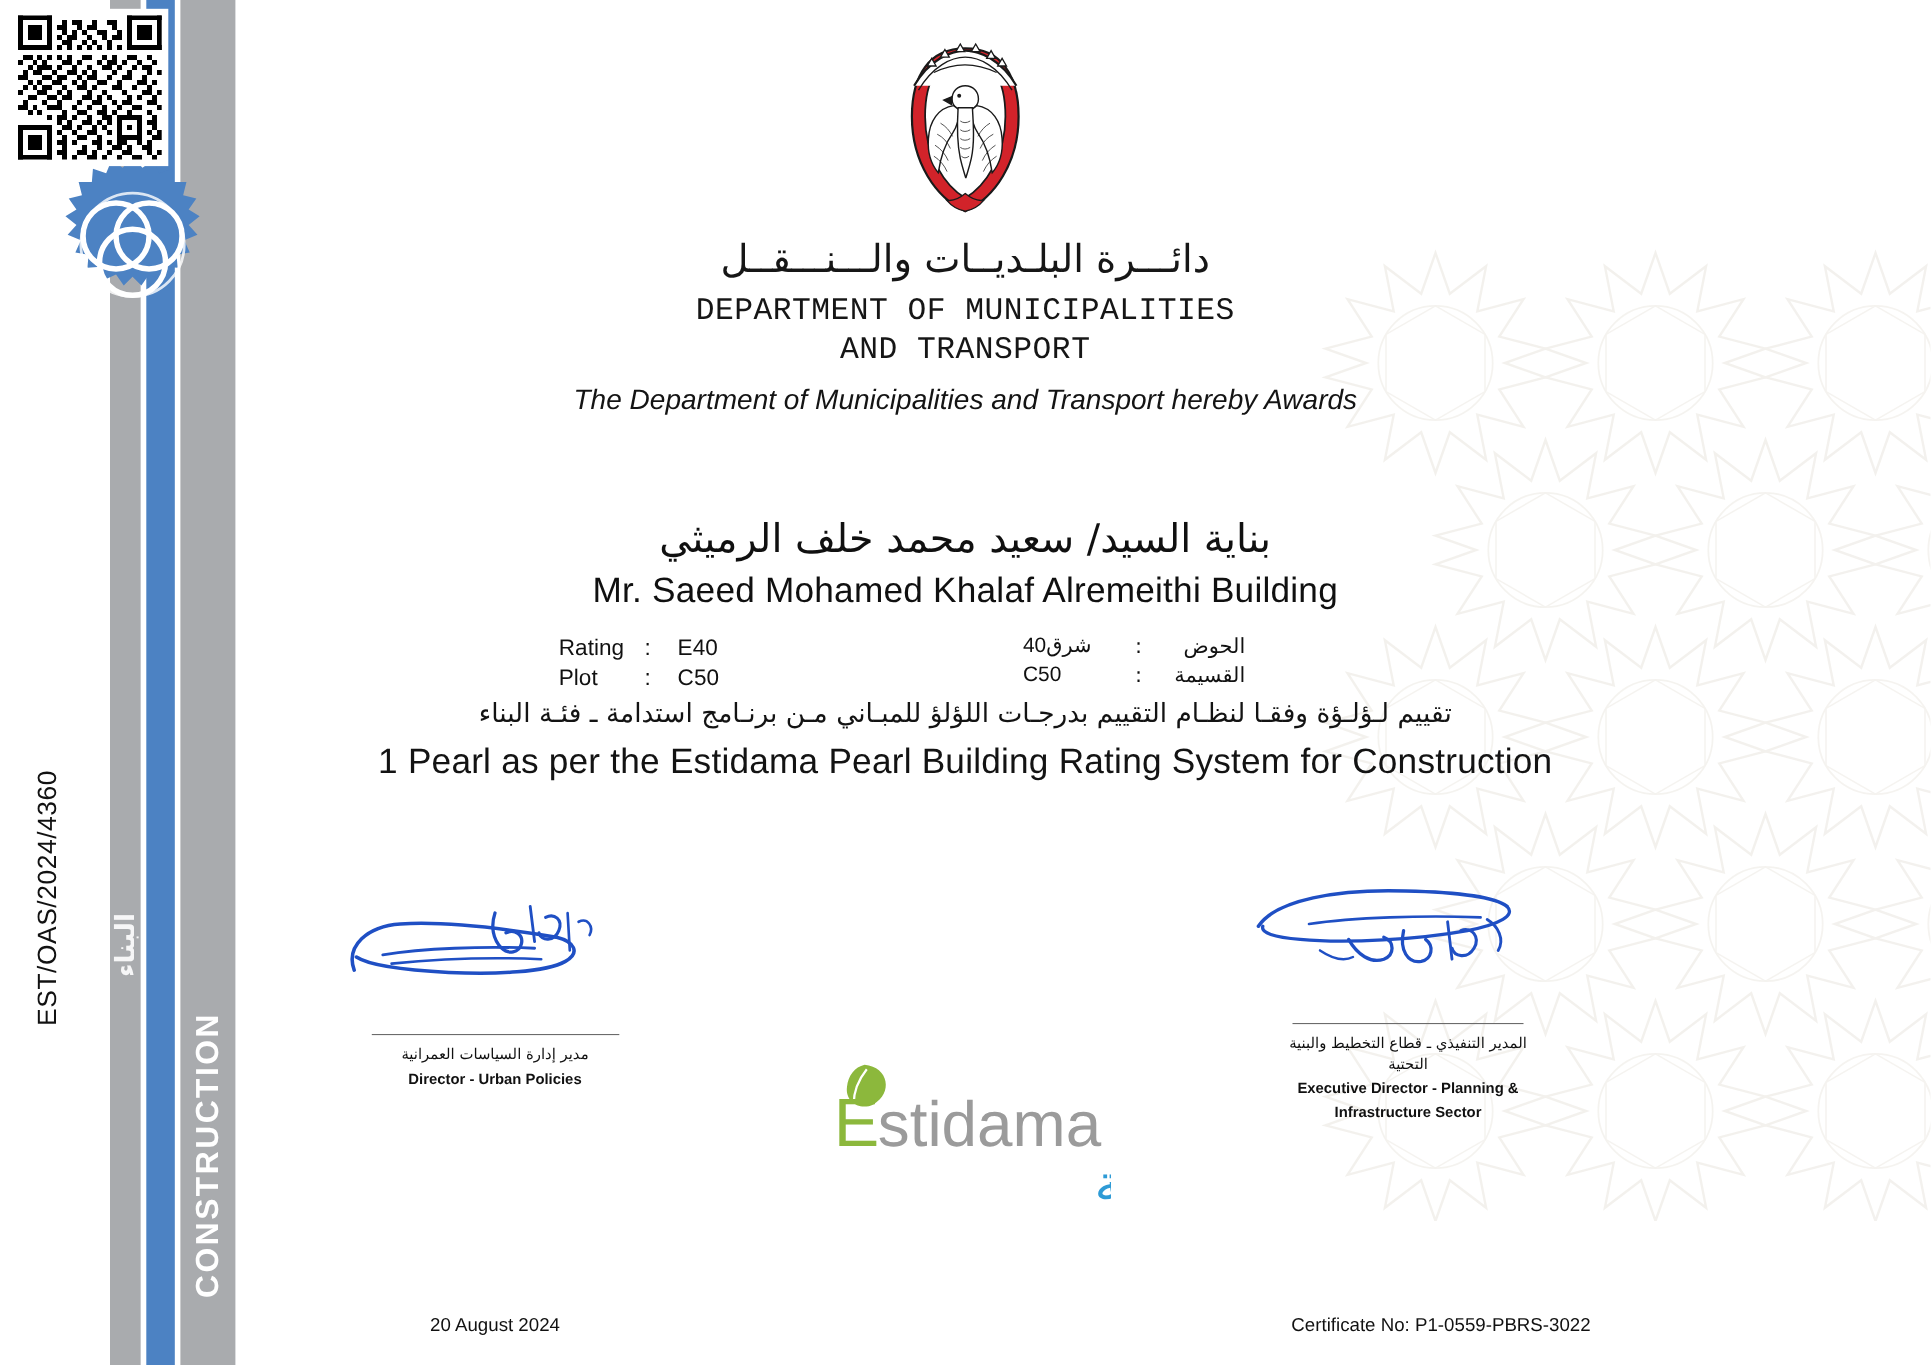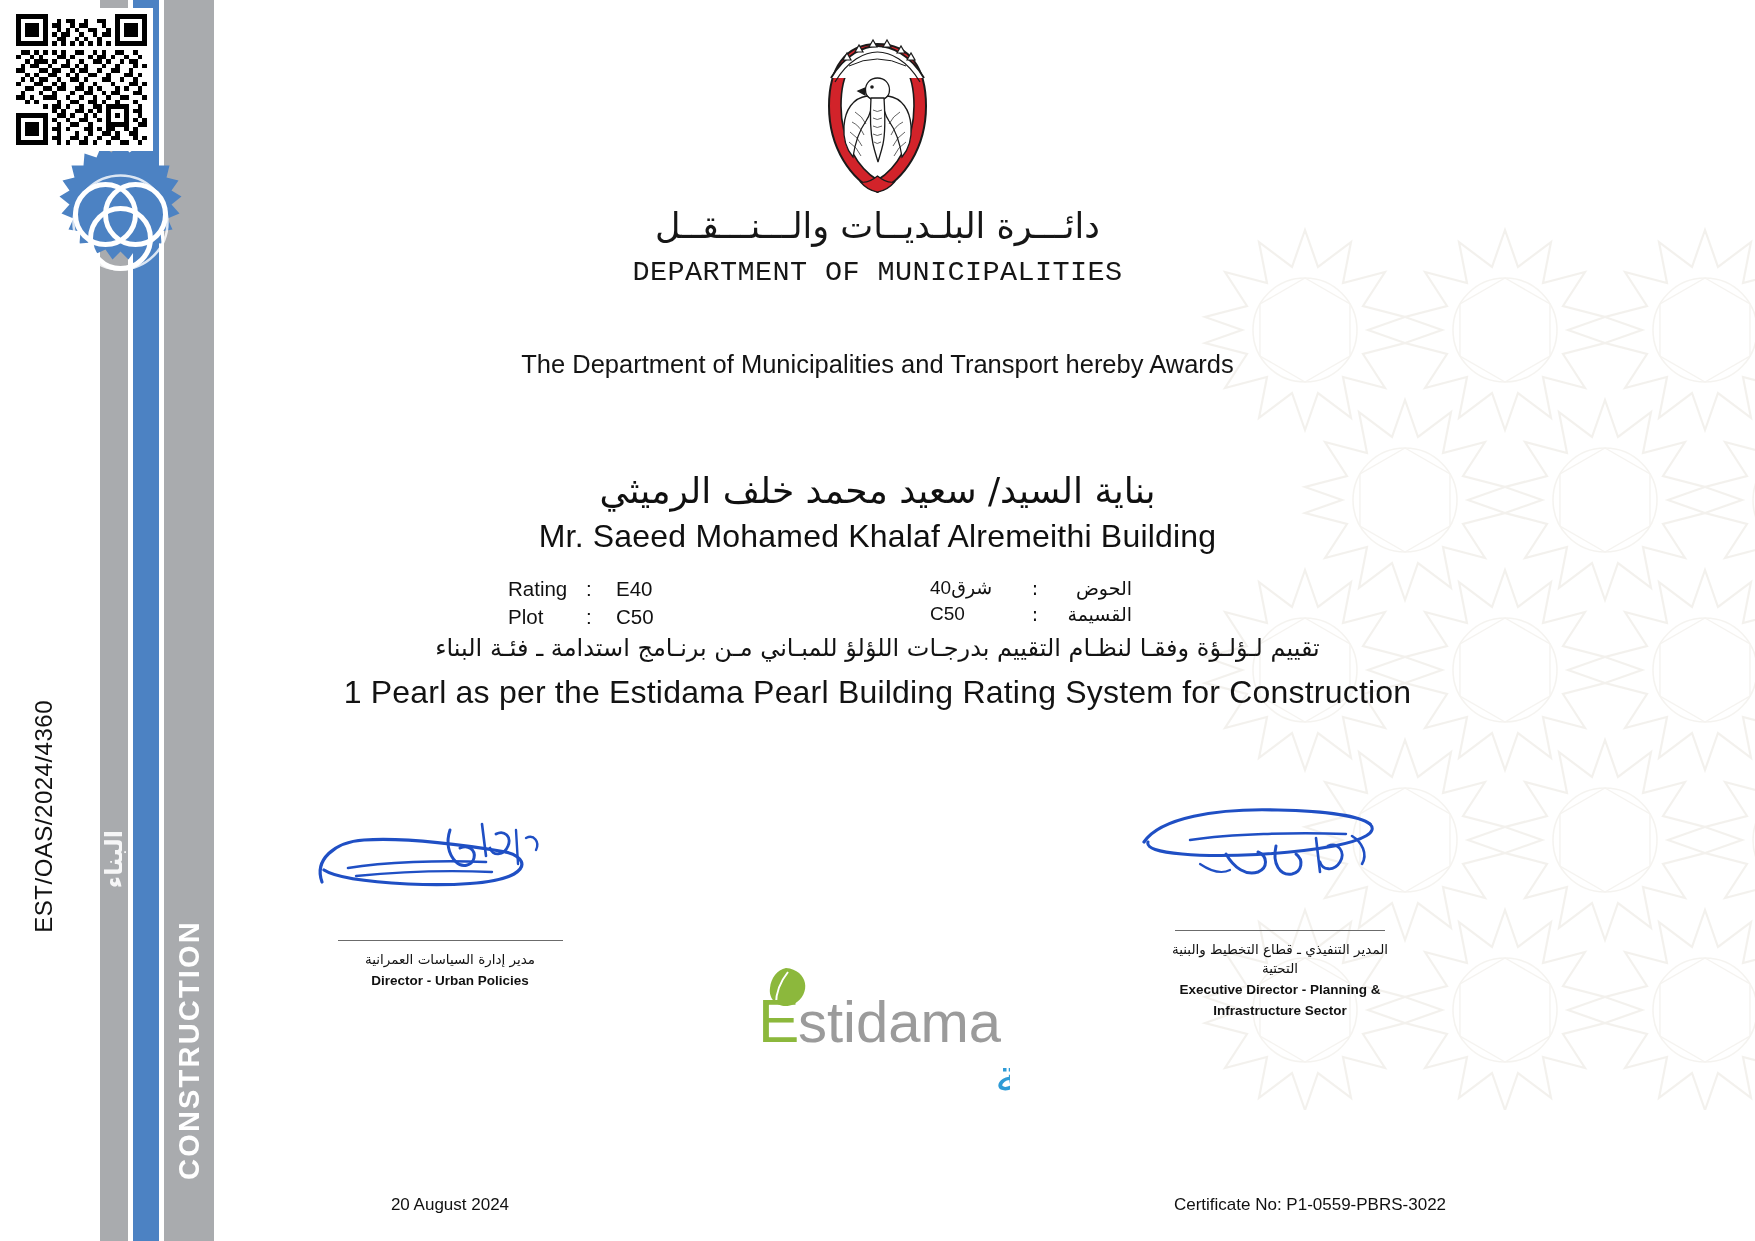--- a/index.html
+++ b/index.html
@@ -63,41 +63,41 @@
   .qr svg{display:block;}
 
   
   .watermark{position:absolute;right:-140px;top:210px;width:760px;height:900px;opacity:.30;pointer-events:none;}
 
   
   .emblem{position:absolute;left:0;right:0;top:38px;display:flex;justify-content:center;}
   .emblem svg{display:block;}
 
   
-  .dept{position:absolute;left:0;right:0;top:205px;text-align:center;}
+  .dept{position:absolute;left:0;right:0;top:215px;text-align:center;}
   .dept .ar{
     font-family:"DejaVu Sans", sans-serif;
     font-size:35px;color:#161616;direction:rtl;letter-spacing:1px;
     line-height:1.25;
   }
   .dept .en1,.dept .en2{
     font-family:Liberation Mono, monospace;
     font-weight:400;color:#161616;font-size:28.5px;letter-spacing:.4px;line-height:1.22;
   }
   .dept .en1{margin-top:7px;}
 
   
   .awards{position:absolute;left:0;right:0;top:345px;text-align:center;}
   .awards .ar{
     font-family:"DejaVu Sans", serif;
     font-size:31px;color:#141414;direction:rtl;line-height:1.3;
   }
   .awards .en{
     font-family:"Liberation Sans", sans-serif;
-    font-size:25.5px;color:#141414;margin-top:5px;
+    font-size:25.5px;color:#141414;margin-top:5px;font-style:italic;
   }
 
   
   .recipient{position:absolute;left:0;right:0;top:468px;text-align:center;}
   .recipient .ar{
     font-family:"DejaVu Sans", serif;
     font-size:36px;color:#101010;direction:rtl;line-height:1.25;
   }
   .recipient .en{
     font-family:"Liberation Sans", sans-serif;
@@ -492,20 +492,21 @@
 
       <path d="M62.5,138 c-6,5 -12,7 -17,6 c5,6 11,9 17,10 c6,-1 12,-4 17,-10 c-5,1 -11,-1 -17,-6 z" fill="#d2232a" stroke="#1a1a1a" stroke-width="1.2"></path>
 
       <path d="M34,28 q28,-14 57,0" fill="none" stroke="#1a1a1a" stroke-width="1"></path>
     </svg>
   </div>
 
   <div class="dept">
     <div class="ar">دائـــرة البلـديــات والـــنـــقــل</div>
     <div class="en1">DEPARTMENT OF MUNICIPALITIES</div>
+    <div class="en2">AND TRANSPORT</div>
   </div>
 
   <div class="awards">
     <div class="en">The Department of Municipalities and Transport hereby Awards</div>
   </div>
 
   <div class="recipient">
     <div class="ar">بناية السيد/ سعيد محمد خلف الرميثي</div>
     <div class="en">Mr. Saeed Mohamed Khalaf Alremeithi Building</div>
   </div>

